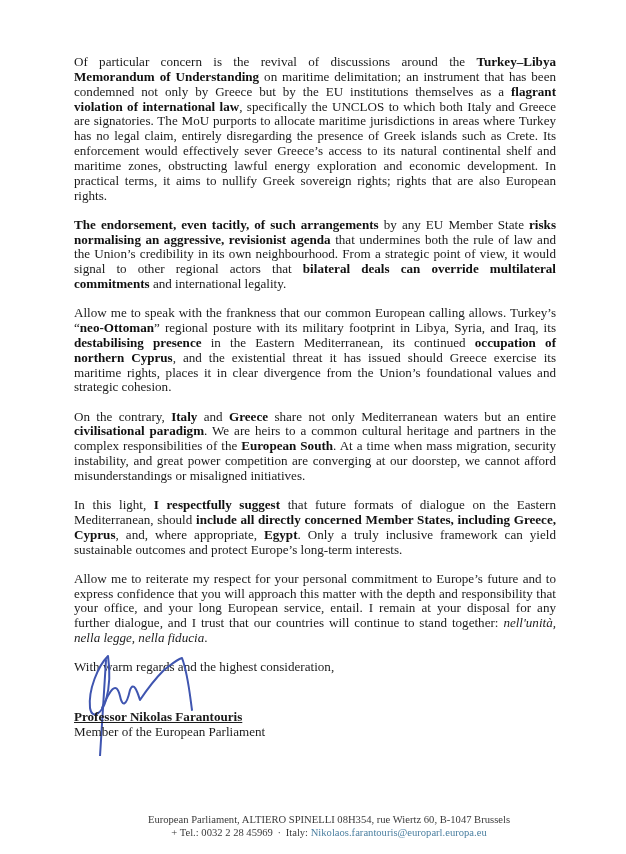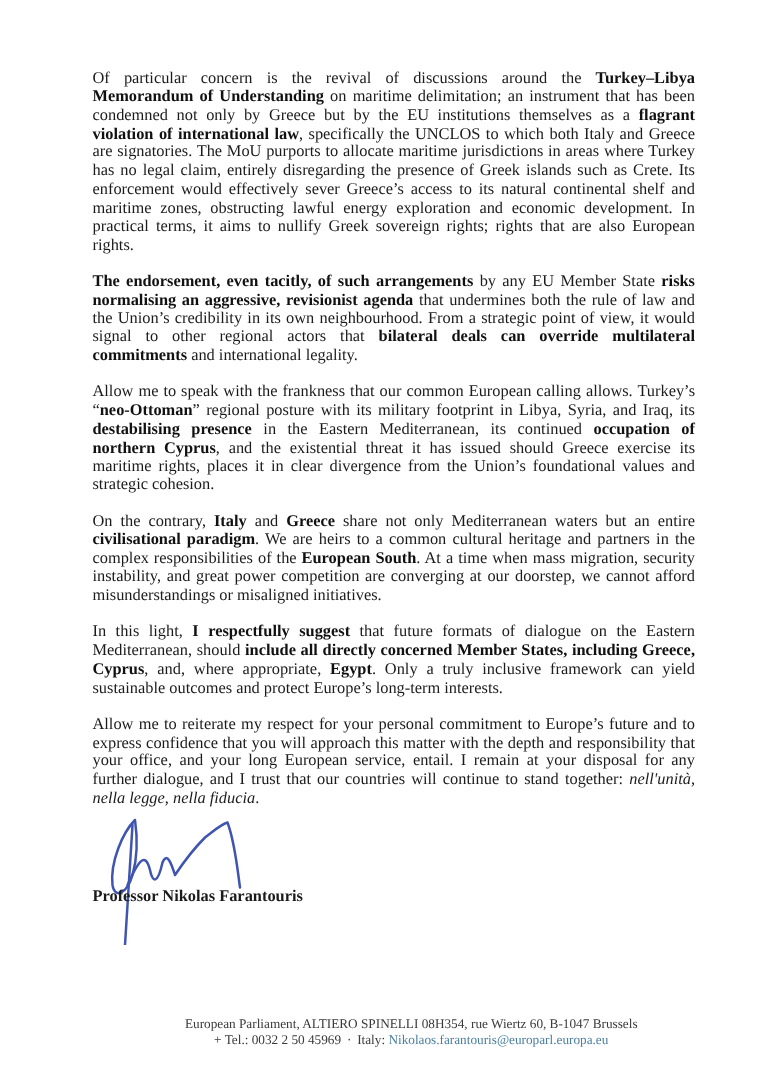--- a/index.html
+++ b/index.html
@@ -18,21 +18,21 @@
   .body-text i { font-style: italic; }
   .closing { margin: 0; }
   .signature {
     position: absolute; left: 80px; top: 650px; width: 150px; height: 106px;
   }
   .sig-block {
     position: absolute; left: 74px; top: 709px;
     font-family: "Liberation Serif", "DejaVu Serif", serif;
     font-size: 13.1px; line-height: 15px; color: #1b1b1b;
   }
-  .sig-name { font-weight: bold; }
+  .sig-name { font-weight: bold; text-decoration: underline; }
   .footer {
     position: absolute; left: 16px; top: 814px; width: 626px; text-align: center;
     font-family: "Liberation Serif", "DejaVu Serif", serif;
     font-size: 10.6px; line-height: 12.5px; color: #3a3a3a;
   }
   .footer a { color: #4a7fa0; }
   .footer .sep { padding: 0 2px; }
 </style>
 </head>
 <body>
@@ -41,36 +41,38 @@
 
   <div class="body-text">
     <div id="paragraphs">
         <p><span>Of particular concern is the revival of discussions around the </span><b>Turkey–Libya Memorandum of Understanding</b><span> on maritime delimitation; an instrument that has been condemned not only by Greece but by the EU institutions themselves as a </span><b>flagrant violation of international law</b><span>, specifically the UNCLOS to which both Italy and Greece are signatories. The MoU purports to allocate maritime jurisdictions in areas where Turkey has no legal claim, entirely disregarding the presence of Greek islands such as Crete. Its enforcement would effectively sever Greece’s access to its natural continental shelf and maritime zones, obstructing lawful energy exploration and economic development. In practical terms, it aims to nullify Greek sovereign rights; rights that are also European rights.</span></p>
         <p><b>The endorsement, even tacitly, of such arrangements</b><span> by any EU Member State </span><b>risks normalising an aggressive, revisionist agenda</b><span> that undermines both the rule of law and the Union’s credibility in its own neighbourhood. From a strategic point of view, it would signal to other regional actors that </span><b>bilateral deals can override multilateral commitments</b><span> and international legality.</span></p>
         <p><span>Allow me to speak with the frankness that our common European calling allows. Turkey’s “</span><b>neo-Ottoman</b><span>” regional posture with its military footprint in Libya, Syria, and Iraq, its </span><b>destabilising presence</b><span> in the Eastern Mediterranean, its continued </span><b>occupation of northern Cyprus</b><span>, and the existential threat it has issued should Greece exercise its maritime rights, places it in clear divergence from the Union’s foundational values and strategic cohesion.</span></p>
         <p><span>On the contrary, </span><b>Italy</b><span> and </span><b>Greece</b><span> share not only Mediterranean waters but an entire </span><b>civilisational paradigm</b><span>. We are heirs to a common cultural heritage and partners in the complex responsibilities of the </span><b>European South</b><span>. At a time when mass migration, security instability, and great power competition are converging at our doorstep, we cannot afford misunderstandings or misaligned initiatives.</span></p>
         <p><span>In this light, </span><b>I respectfully suggest</b><span> that future formats of dialogue on the Eastern Mediterranean, should </span><b>include all directly concerned Member States, including Greece, Cyprus</b><span>, and, where appropriate, </span><b>Egypt</b><span>. Only a truly inclusive framework can yield sustainable outcomes and protect Europe’s long-term interests.</span></p>
         <p><span>Allow me to reiterate my respect for your personal commitment to Europe’s future and to express confidence that you will approach this matter with the depth and responsibility that your office, and your long European service, entail. I remain at your disposal for any further dialogue, and I trust that our countries will continue to stand together: </span><i>nell'unità, nella legge, nella fiducia</i><span>.</span></p>
       </div>
+    <p class="closing">With warm regards and the highest consideration,</p>
   </div>
 
   <svg class="signature" viewBox="0 0 150 106" xmlns="http://www.w3.org/2000/svg">
     <g fill="none" stroke="#3f55b0" stroke-width="2" stroke-linecap="round" stroke-linejoin="round">
       <path d="M28 6 C 18 16, 8 40, 10 58 C 12 70, 22 64, 26 50 C 30 36, 30 20, 28 6 Z"></path>
       <path d="M26 10 C 24 40, 22 70, 20 106"></path>
       <path d="M22 58 C 30 40, 36 30, 40 46 C 42 56, 46 58, 50 40 C 54 30, 58 44, 60 50 C 64 44, 74 30, 84 20 C 92 14, 96 10, 102 8 C 108 24, 110 46, 112 60"></path>
     </g>
   </svg>
 
   <div class="sig-block">
     <div class="sig-name">Professor Nikolas Farantouris</div>
+    <div>Member of the European Parliament</div>
   </div>
 
   <div class="footer">
     <div>European Parliament, ALTIERO SPINELLI 08H354, rue Wiertz 60, B-1047 Brussels</div>
     <div>
-      <span>+ Tel.: 0032 2 50 45969</span>
+      <span>+ Tel.: 0032 2 28 45969</span>
       <span class="sep">·</span>
       <span>Italy:</span>
       <a>Nikolaos.farantouris@europarl.europa.eu</a>
     </div>
   </div>
 </div>
 
 </body></html>

